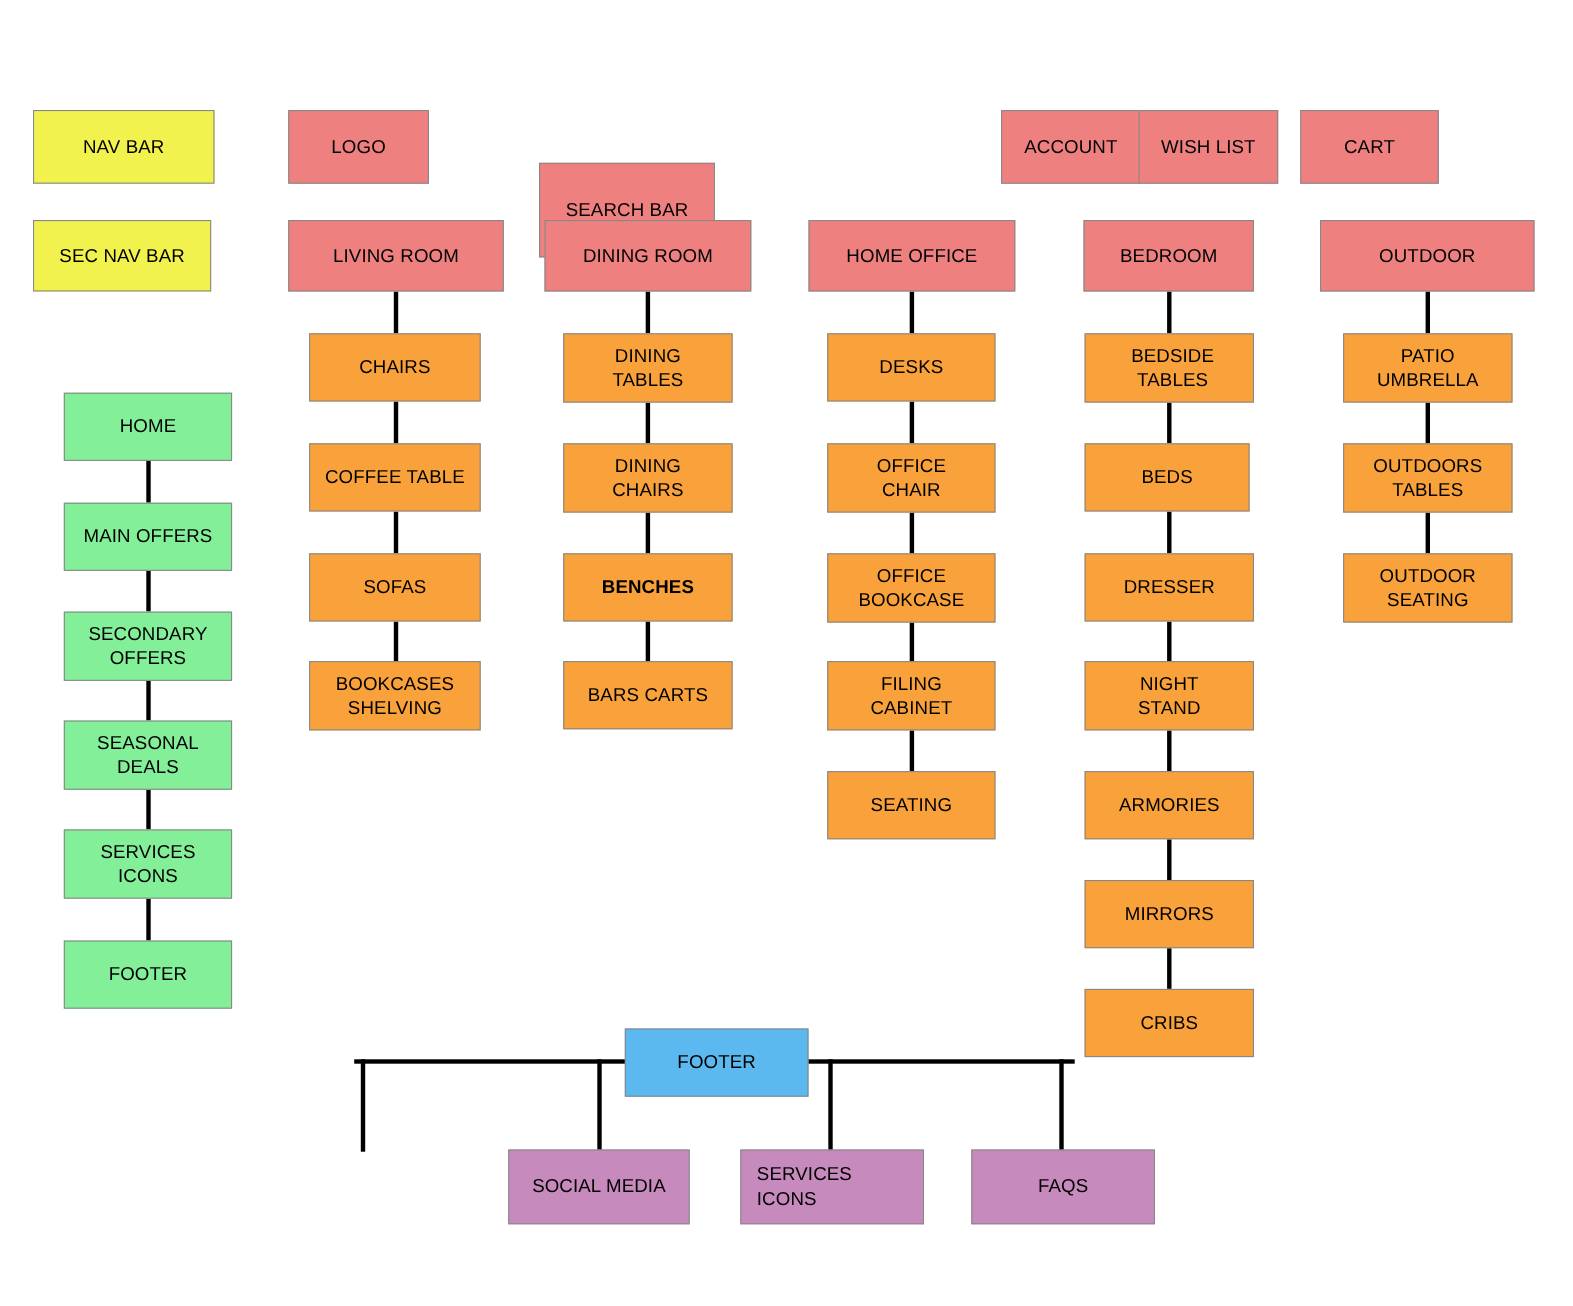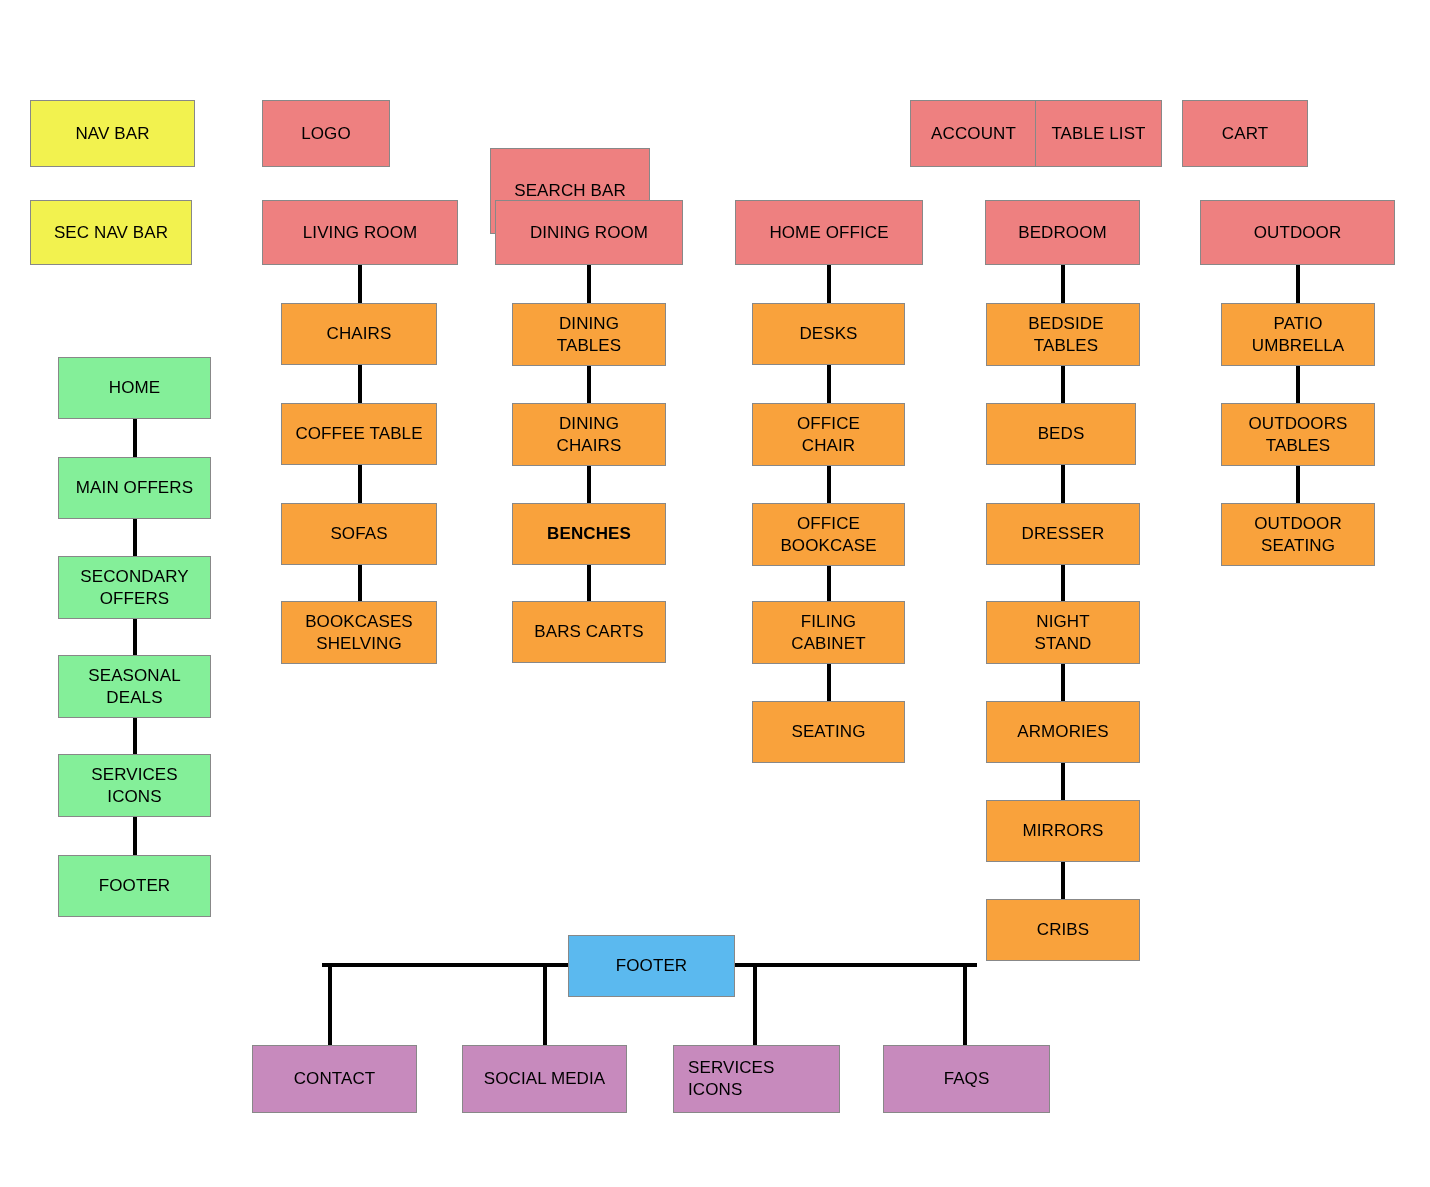--- a/index.html
+++ b/index.html
@@ -62,21 +62,21 @@
 <body>
 
 <div id="canvas">
 
   <div class="node yellow" style="left:30px; top:100px; width:165px; height:67px;">NAV BAR</div>
   <div class="node yellow" style="left:30px; top:200px; width:162px; height:65px;">SEC NAV BAR</div>
 
   <div class="node salmon" style="left:262px; top:100px; width:128px; height:67px;">LOGO</div>
   <div class="node salmon" style="left:490px; top:100px; width:160px; height:86px;margin-top:48px;">SEARCH BAR</div>
   <div class="node salmon" style="left:888px; top:100px; width:127px; height:67px;margin-left:22px;">ACCOUNT</div>
-  <div class="node salmon" style="left:1035px; top:100px; width:127px; height:67px;">TABLE LIST</div>
+  <div class="node salmon" style="left:1035px; top:100px; width:127px; height:67px;">WISH LIST</div>
   <div class="node salmon" style="left:1182px; top:100px; width:126px; height:67px;">CART</div>
 
   <div class="vline" style="left:133px; top:419px; height:38px;"></div>
   <div class="vline" style="left:133px; top:519px; height:37px;"></div>
   <div class="vline" style="left:133px; top:619px; height:36px;"></div>
   <div class="vline" style="left:133px; top:718px; height:36px;"></div>
   <div class="vline" style="left:133px; top:817px; height:38px;"></div>
 
   <div class="node green" style="left:58px; top:357px; width:153px; height:62px;">HOME</div>
   <div class="node green" style="left:58px; top:457px; width:153px; height:62px;">MAIN OFFERS</div>
@@ -161,19 +161,18 @@
 SEATING</div>
 
   <div class="hline" style="left:322px; top:963px; width:655px;"></div>
   <div class="vline" style="left:328px; top:963px; height:84px;"></div>
   <div class="vline" style="left:543px; top:963px; height:84px;"></div>
   <div class="vline" style="left:753px; top:963px; height:84px;"></div>
   <div class="vline" style="left:963px; top:963px; height:84px;"></div>
 
   <div class="node blue" style="left:568px; top:935px; width:167px; height:62px;">FOOTER</div>
 
-  <div class="node purple" style="left:252px; top:1045px; width:165px; height:68px;">CONTACT</div>
   <div class="node purple" style="left:462px; top:1045px; width:165px; height:68px;">SOCIAL MEDIA</div>
   <div class="node purple left-text" style="left:673px; top:1045px; width:167px; height:68px;">SERVICES
 ICONS</div>
   <div class="node purple" style="left:883px; top:1045px; width:167px; height:68px;">FAQS</div>
 
 </div>
 
 </body></html>

